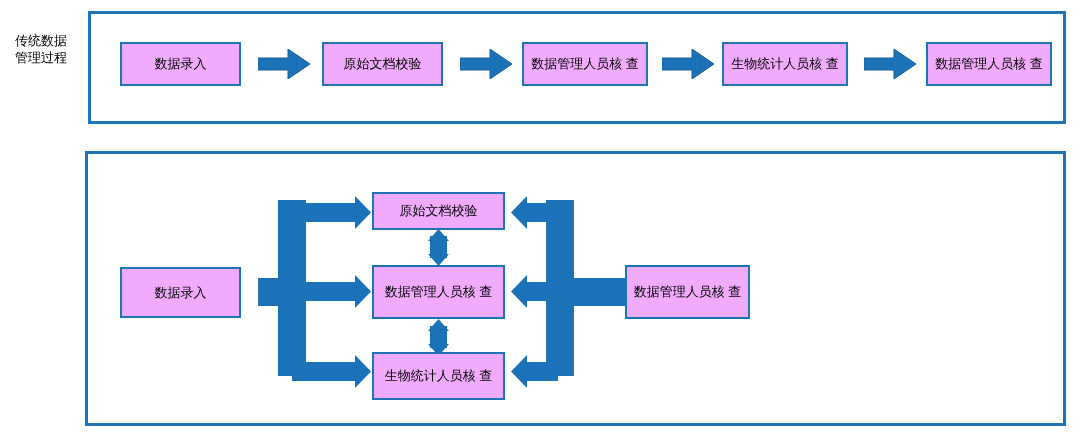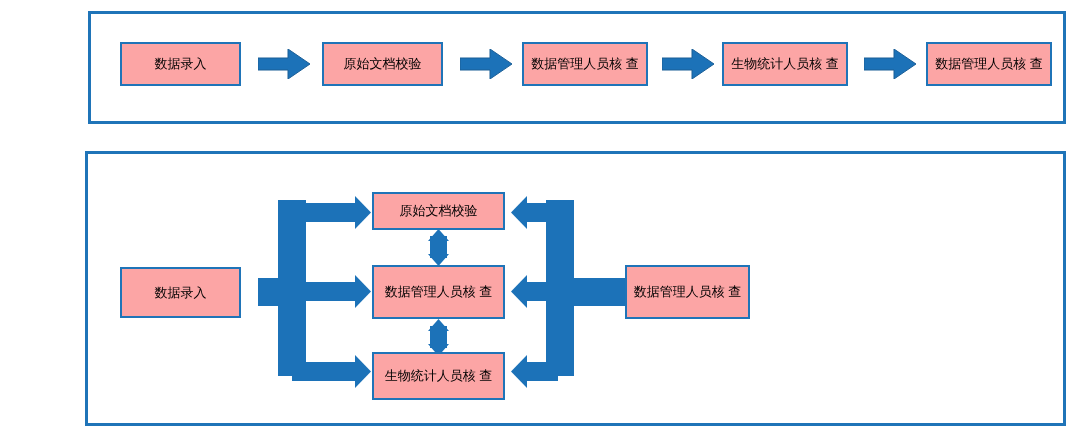--- a/index.html
+++ b/index.html
@@ -37,21 +37,21 @@
     background: #ffffff;
     box-sizing: border-box;
   }
   #frame-traditional { left: 88px; top: 11px; width: 978px; height: 113px; }
   #frame-edc { left: 85px; top: 151px; width: 981px; height: 275px; }
 
   
   .node {
     position: absolute;
     border: 2px solid #1F74B8;
-    background: #fca5a5;
+    background: #f0abfc;
     box-sizing: border-box;
     display: flex;
     align-items: center;
     justify-content: center;
     text-align: center;
     color: #000000;
     font-size: 13px;
     line-height: 18px;
     padding: 0 6px;
   }
@@ -90,20 +90,22 @@
     width: 1080px;
     height: 433px;
     pointer-events: none;
   }
 </style>
 </head>
 <body>
 
 <div id="canvas">
 
+  <div class="row-label" id="label-traditional">传统数据
+管理过程</div>
 
 
   <div class="group-frame" id="frame-traditional"></div>
 
   <div class="node" id="t-node-0">
     <span>数据录入</span>
   </div>
   <div class="node" id="t-node-1">
     <span>原始文档校验</span>
   </div>

